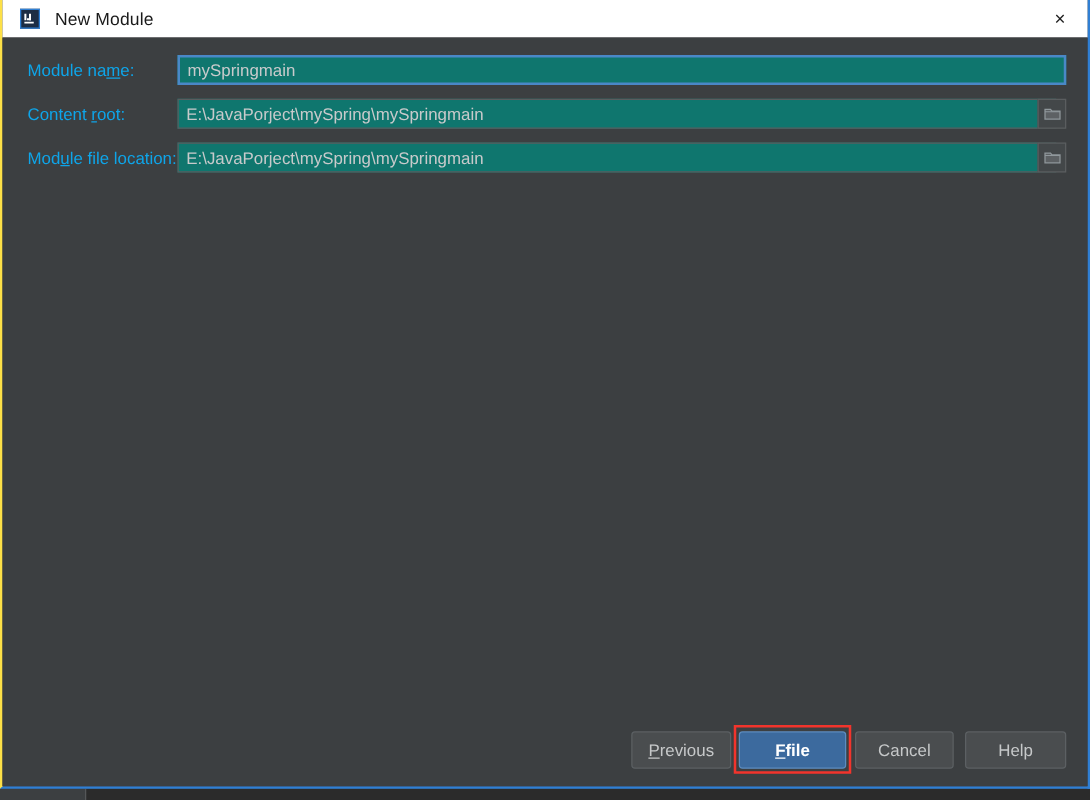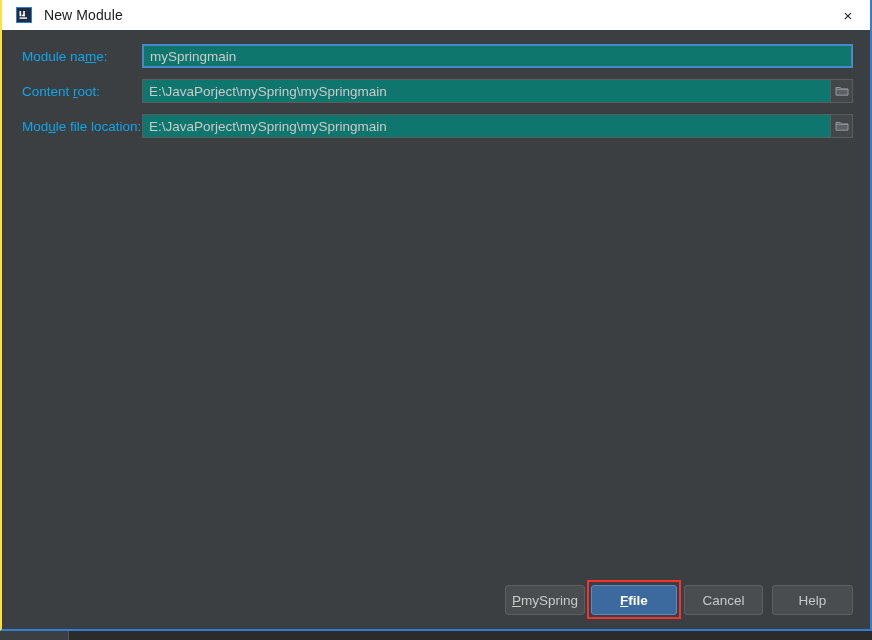--- a/index.html
+++ b/index.html
@@ -266,21 +266,21 @@
           <path d="M1 2.5h4.4l1.2 1.4H13v6.3H1z" fill="#5d6164" stroke="#90989c" stroke-width="1"></path>
           <path d="M1 4.4h12" stroke="#90989c" stroke-width="0.9"></path>
         </svg>
       </div>
     </div>
 
     <div id="button-bar">
       <div class="dlg-button" id="btn-previous">
           <span></span>
           <u>P</u>
-          <span>mySpring</span>
+          <span>revious</span>
         </div>
       <div class="dlg-button" id="btn-finish">
           <span></span>
           <u>F</u>
           <span>file</span>
         </div>
       <div class="dlg-button" id="btn-cancel">Cancel</div>
       <div class="dlg-button" id="btn-help">Help</div>
       <div id="finish-annotation"></div>
     </div>

